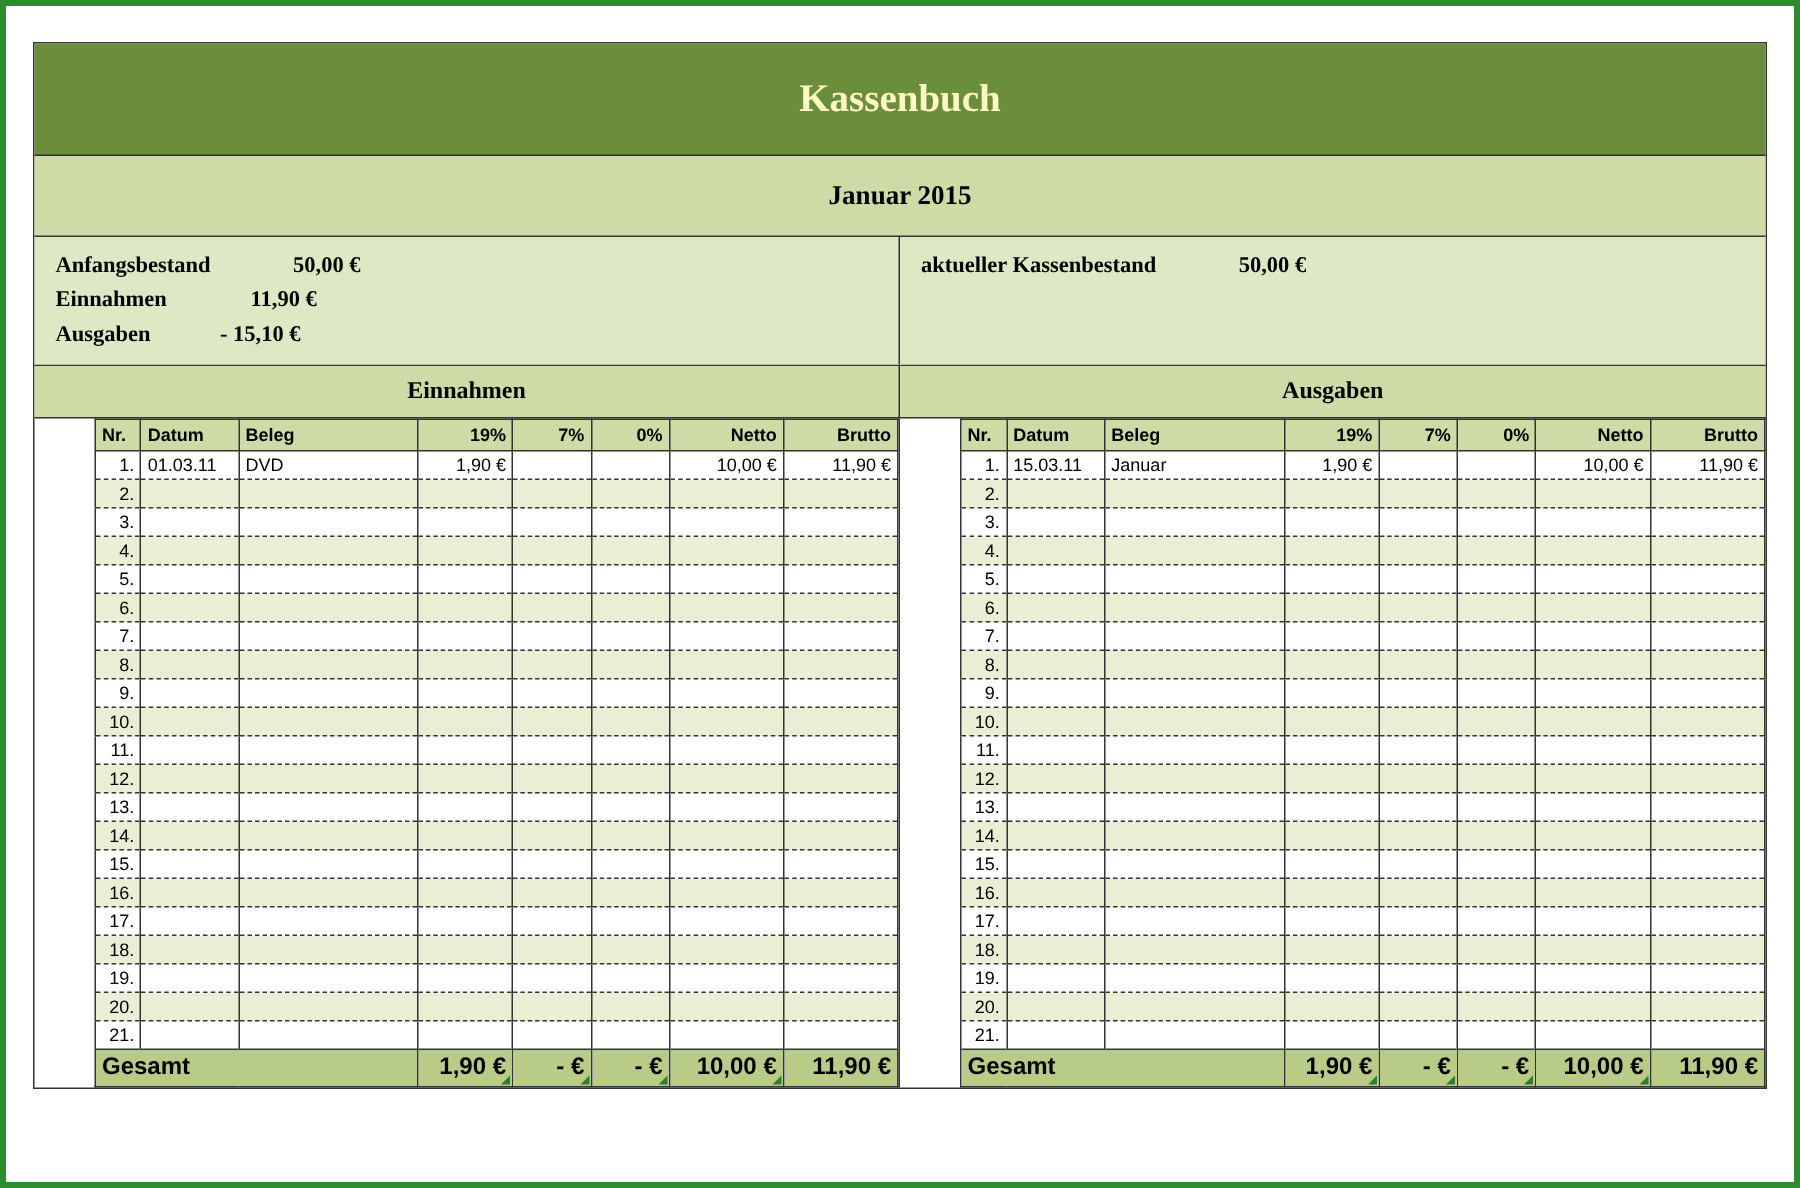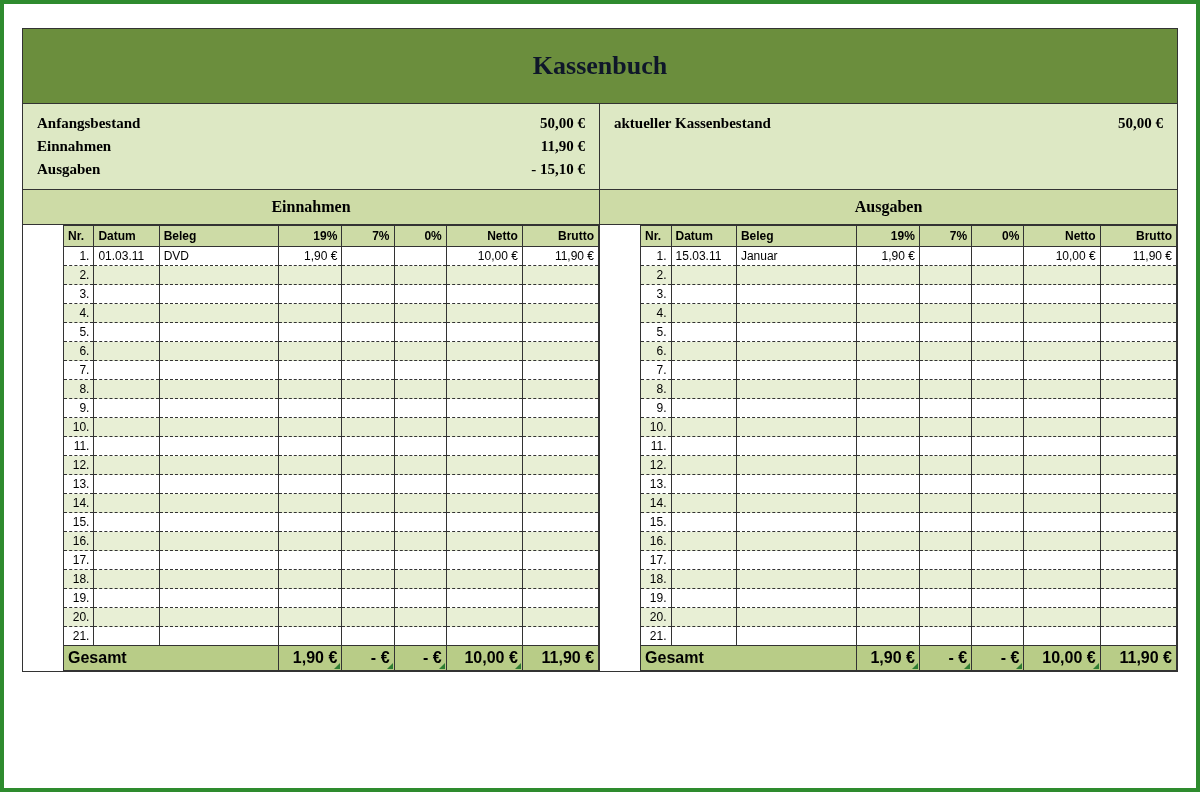--- a/index.html
+++ b/index.html
@@ -16,21 +16,21 @@
     width: 1200px;
     height: 792px;
     padding: 24px 18px 0 18px;
     background: #fff;
   }
   .sheet {
     border: 1px solid #333;
   }
   .title-bar {
     background: #6b8e3d;
-    color: #0f172a;
+    color: #fef9c3;
     text-align: center;
     font-weight: bold;
     font-size: 26px;
     padding: 22px 0;
     border-bottom: 1px solid #333;
   }
   .period-bar {
     background: #cddba6;
     text-align: center;
     font-weight: bold;
@@ -43,21 +43,21 @@
     border-bottom: 1px solid #333;
   }
   .summary-left, .summary-right {
     width: 50%;
     background: #dde8c4;
     padding: 8px 14px;
   }
   .summary-left { border-right: 1px solid #333; }
   .summary-row {
     display: flex;
-    justify-content: space-between;
+    justify-content: flex-start;
     font-weight: bold;
     font-size: 15px;
     padding: 3px 0;
   }
   .summary-row .val { text-align: right; min-width: 100px; }
   .section-heads {
     display: flex;
     border-bottom: 1px solid #333;
   }
   .section-heads > div {
@@ -130,20 +130,21 @@
   .col-netto { width: 70px; }
   .col-brutto{ width: 70px; }
 </style>
 </head>
 <body>
 
 <div class="frame">
   <div class="sheet">
 
     <div class="title-bar">Kassenbuch</div>
+    <div class="period-bar">Januar 2015</div>
 
     <div class="summary">
       <div class="summary-left">
         <div class="summary-row">
           <span>Anfangsbestand</span>
           <span class="val">50,00 €</span>
         </div>
         <div class="summary-row">
           <span>Einnahmen</span>
           <span class="val">11,90 €</span>

